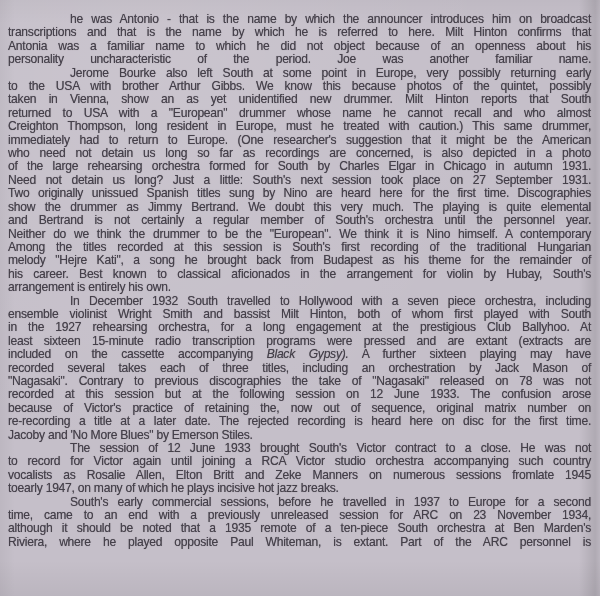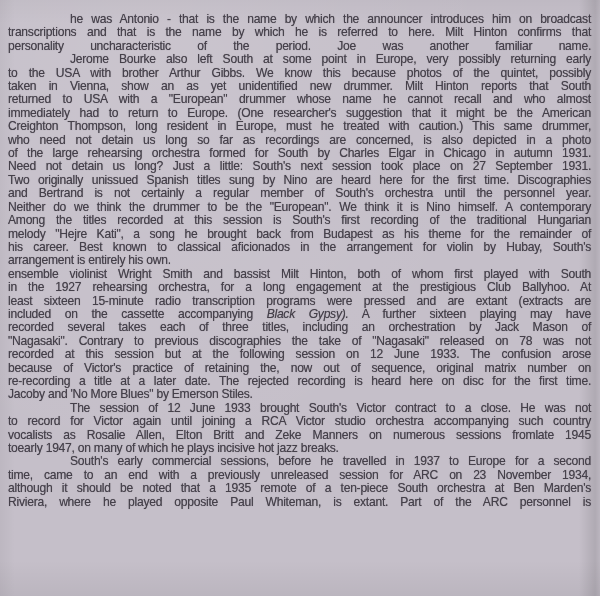--- a/index.html
+++ b/index.html
@@ -46,41 +46,44 @@
   }
 </style>
 </head>
 <body>
 
 <div class="page">
   <div class="text-block">
       <div class="para">
         <div class="line ind">he was Antonio - that is the name by which the announcer introduces him on broadcast</div>
         <div class="line">transcriptions and that is the name by which he is referred to here. Milt Hinton confirms that</div>
+        <div class="line">Antonia was a familiar name to which he did not object because of an openness about his</div>
         <div class="line">personality uncharacteristic of the period. Joe was another familiar name.</div>
       </div>
       <div class="para">
         <div class="line ind">Jerome Bourke also left South at some point in Europe, very possibly returning early</div>
         <div class="line">to the USA with brother Arthur Gibbs. We know this because photos of the quintet, possibly</div>
         <div class="line">taken in Vienna, show an as yet unidentified new drummer. Milt Hinton reports that South</div>
         <div class="line">returned to USA with a "European" drummer whose name he cannot recall and who almost</div>
+        <div class="line">Creighton Thompson, long resident in Europe, must he treated with caution.) This same drummer,</div>
         <div class="line">immediately had to return to Europe. (One researcher's suggestion that it might be the American</div>
-        <div class="line">Creighton Thompson, long resident in Europe, must he treated with caution.) This same drummer,</div>
         <div class="line">who need not detain us long so far as recordings are concerned, is also depicted in a photo</div>
         <div class="line">of the large rehearsing orchestra formed for South by Charles Elgar in Chicago in autumn 1931.</div>
         <div class="line">Need not detain us long? Just a little: South's next session took place on 27 September 1931.</div>
         <div class="line">Two originally unissued Spanish titles sung by Nino are heard here for the first time. Discographies</div>
+        <div class="line">show the drummer as Jimmy Bertrand. We doubt this very much. The playing is quite elemental</div>
         <div class="line">and Bertrand is not certainly a regular member of South's orchestra until the personnel year.</div>
         <div class="line">Neither do we think the drummer to be the "European". We think it is Nino himself. A contemporary</div>
         <div class="line">Among the titles recorded at this session is South's first recording of the traditional Hungarian</div>
         <div class="line">melody "Hejre Kati", a song he brought back from Budapest as his theme for the remainder of</div>
         <div class="line">his career. Best known to classical aficionados in the arrangement for violin by Hubay, South's</div>
         <div class="line rag">arrangement is entirely his own.</div>
       </div>
       <div class="para">
+        <div class="line ind">In December 1932 South travelled to Hollywood with a seven piece orchestra, including</div>
         <div class="line">ensemble violinist Wright Smith and bassist Milt Hinton, both of whom first played with South</div>
         <div class="line">in the 1927 rehearsing orchestra, for a long engagement at the prestigious Club Ballyhoo. At</div>
         <div class="line">least sixteen 15-minute radio transcription programs were pressed and are extant (extracts are</div>
         <div class="line"><span>included on the cassette accompanying </span><span class="italic">Black Gypsy).</span><span> A further sixteen playing may have</span></div>
         <div class="line">recorded several takes each of three titles, including an orchestration by Jack Mason of</div>
         <div class="line">"Nagasaki". Contrary to previous discographies the take of "Nagasaki" released on 78 was not</div>
         <div class="line">recorded at this session but at the following session on 12 June 1933. The confusion arose</div>
         <div class="line">because of Victor's practice of retaining the, now out of sequence, original matrix number on</div>
         <div class="line">re-recording a title at a later date. The rejected recording is heard here on disc for the first time.</div>
         <div class="line rag">Jacoby and 'No More Blues" by Emerson Stiles.</div>

